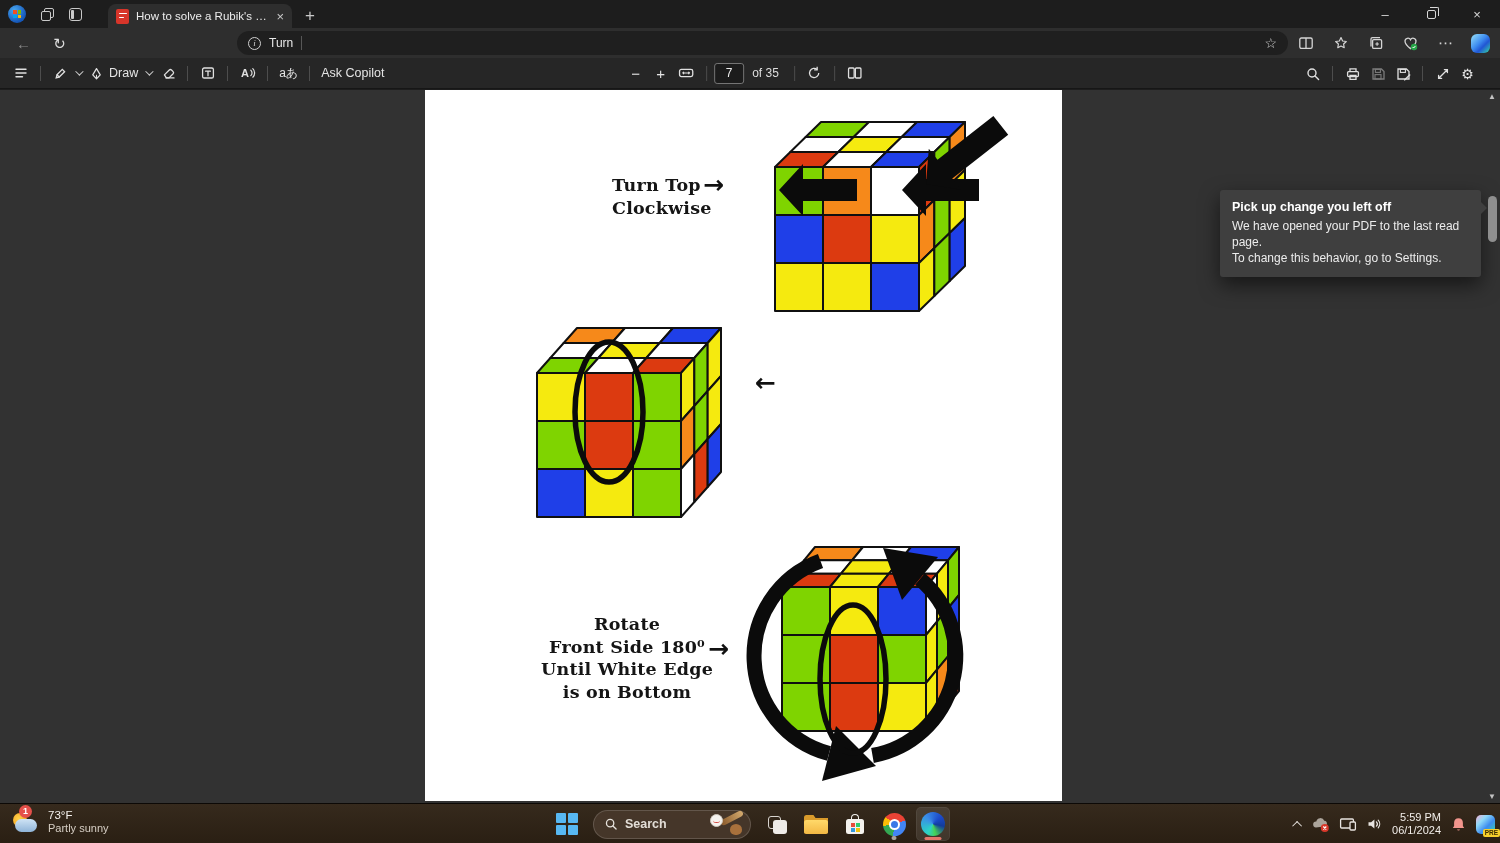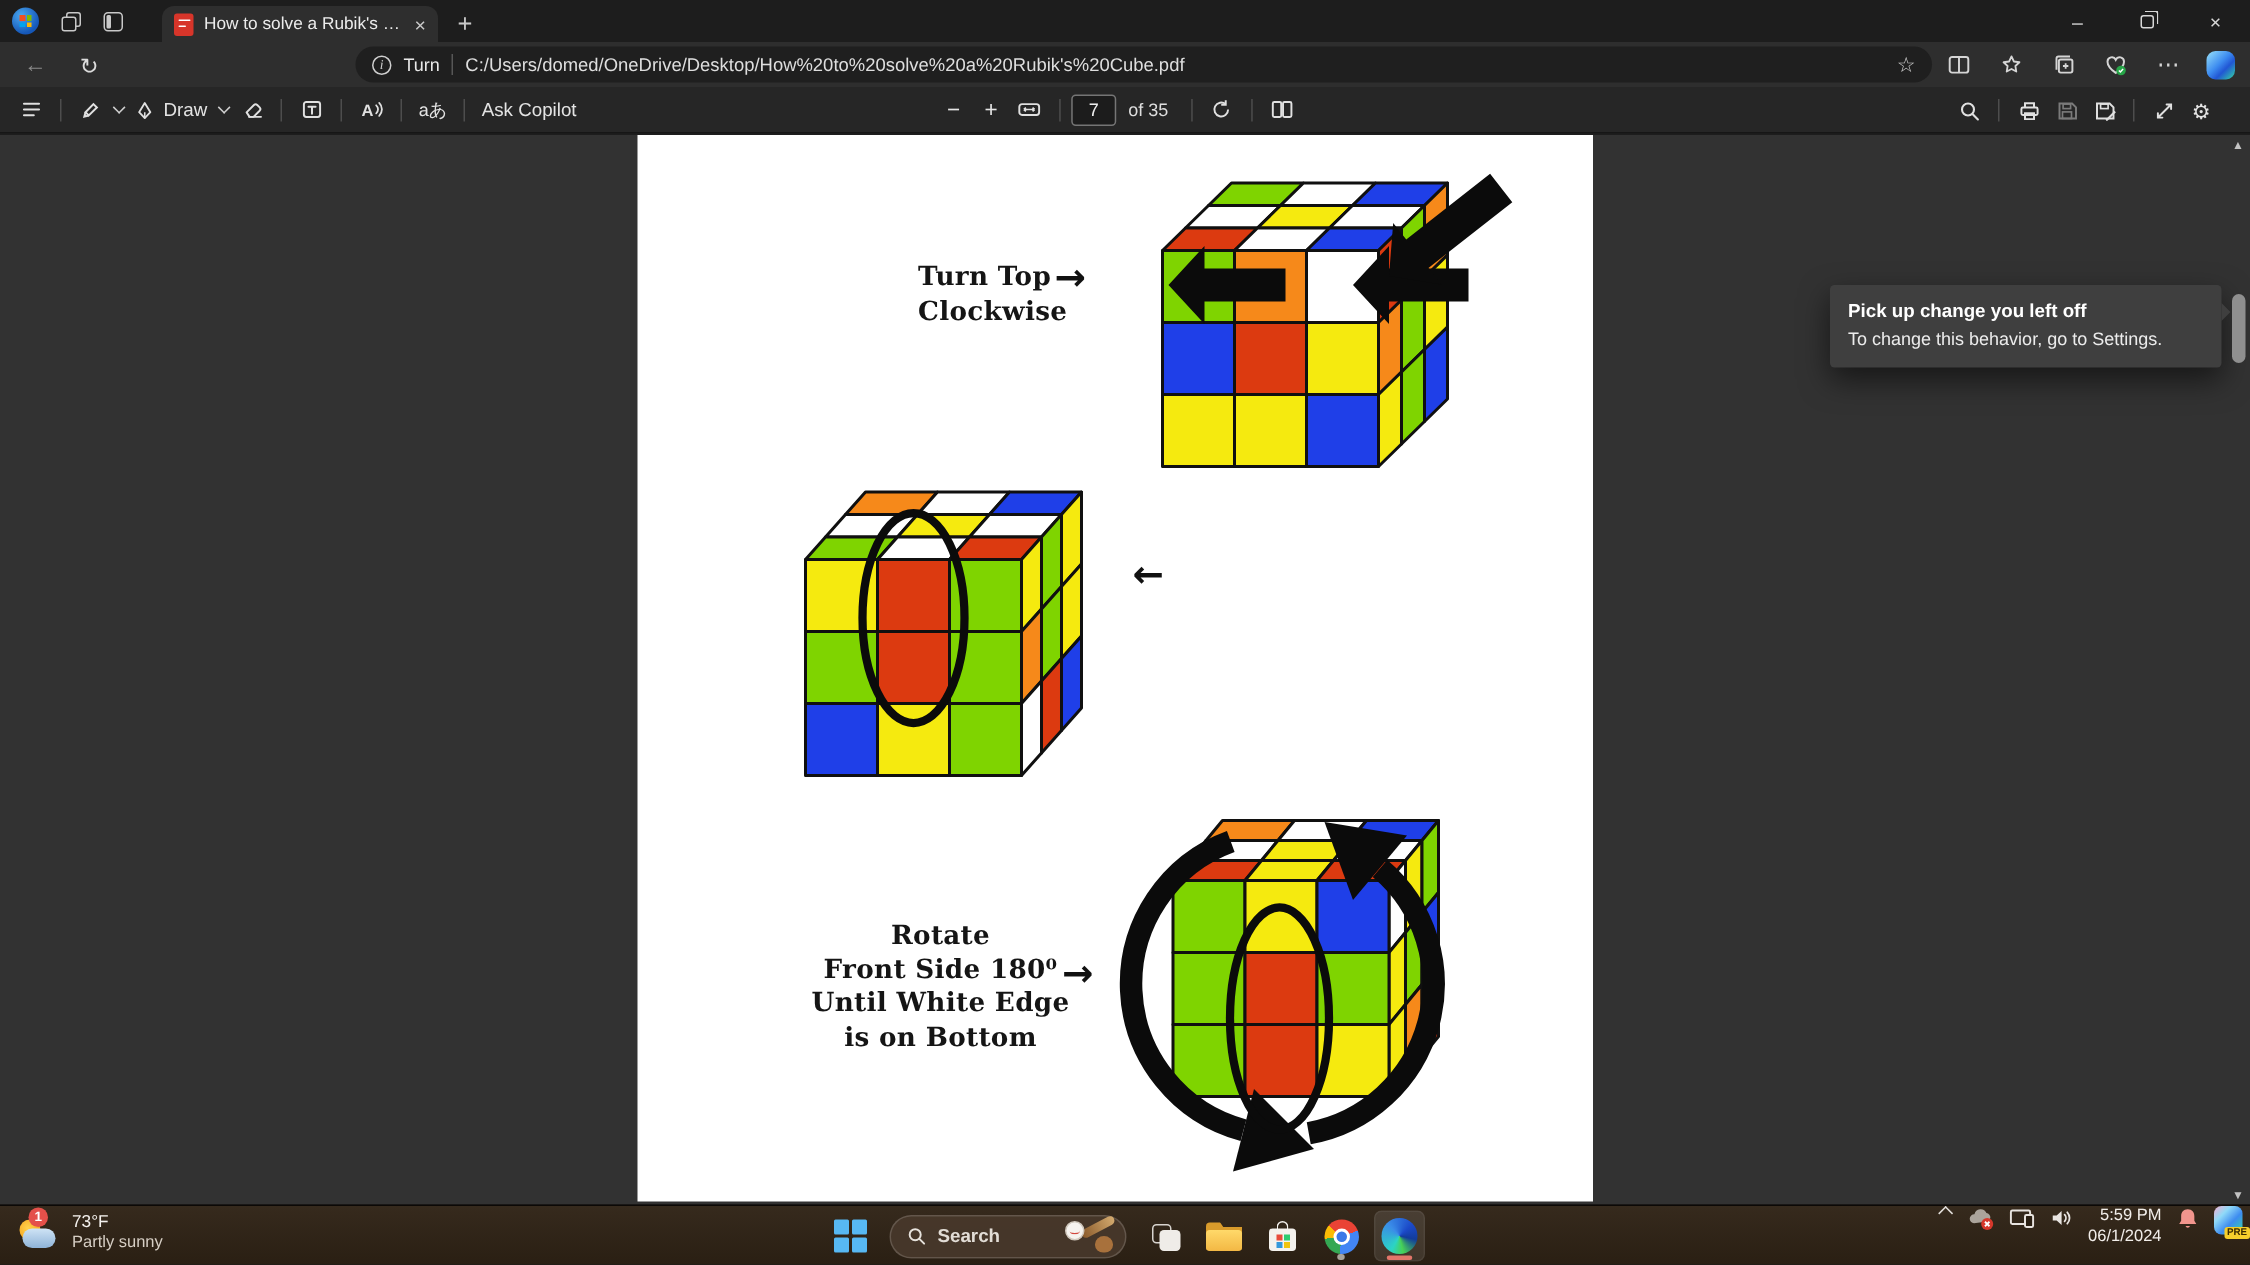--- a/index.html
+++ b/index.html
@@ -149,21 +149,21 @@
   .store-tiles { position:absolute; left:6.5px; top:10px; width:9px; height:9px; display:grid;
     grid-template-columns:1fr 1fr; gap:1px; }
   .store-tiles i:nth-child(1){background:#e74c3c;} .store-tiles i:nth-child(2){background:#2ecc71;}
   .store-tiles i:nth-child(3){background:#3498db;} .store-tiles i:nth-child(4){background:#f1c40f;}
   .chrome-ico { width:23px; height:23px; border-radius:50%; position:relative;
     background:conic-gradient(from -50deg, #ea4335 0 33%, #4285f4 33% 66%, #34a853 66% 87%, #fbbc05 87% 100%); }
   .chrome-ico .ring { position:absolute; left:6px; top:6px; width:11px; height:11px; border-radius:50%; background:#fff; }
   .chrome-ico .dot { position:absolute; left:8px; top:8px; width:7px; height:7px; border-radius:50%; background:#3b78e7; }
   .edge-ico { width:24px; height:24px; border-radius:50%;
     background:conic-gradient(from 210deg, #2bd4c4, #3a8ce8 30%, #1b49c8 55%, #123c9b 70%, #47d156 88%, #2bd4c4); }
-  .tray { position:absolute; right:5px; top:0; height:40px; display:flex; align-items:flex-start; gap:9px; color:#ece8e4;}
+  .tray { position:absolute; right:5px; top:0; height:40px; display:flex; align-items:center; gap:9px; color:#ece8e4;}
   .chev-up { width:7px; height:7px; border-top:1.6px solid #e4e0dc; border-left:1.6px solid #e4e0dc;
     transform:rotate(45deg) translateY(2px); }
   .clock { text-align:right; font-size:11px; line-height:13.5px; color:#f2eeea; }
   .copilot-tray { position:relative; width:19px; height:19px; border-radius:5px;
     background:linear-gradient(135deg,#f7b0d2 0%,#8fd9f8 30%,#3d8cf0 60%,#35d9a2 100%); }
   .pre-badge { position:absolute; right:-5px; bottom:-3px; background:#f6cf2c; color:#3a2b00;
     font-size:6.5px; font-weight:700; padding:0 2px; border-radius:2px; line-height:8px; }
 </style>
 </head>
 <body>
@@ -208,21 +208,20 @@
     </div>
   </header>
 
   <div class="navbar">
     <div class="nav-btn" style="left:10px; color:#8b8b8b;">←</div>
     <div class="nav-btn" style="left:46px; color:#dcdcdc;">↻</div>
     <div class="url-pill">
       <span class="info-ico">i</span>
       <span class="file-label">Turn</span>
       <span class="pill-div"></span>
-      <span class="url-text">C:/Users/domed/OneDrive/Desktop/How%20to%20solve%20a%20Rubik's%20Cube.pdf</span>
       <span class="pill-star">☆</span>
     </div>
     <div class="nav-actions">
       <div class="abtn">
         <svg class="icon" width="16" height="16" viewBox="0 0 16 16">
             <rect x="1.8" y="3" width="12.4" height="10.4" rx="1.6" fill="none" stroke="#d5d5d5" stroke-width="1.3"></rect>
             <line x1="8" y1="3" x2="8" y2="13.4" stroke="#d5d5d5" stroke-width="1.3"></line>
           </svg>
       </div>
       <div class="abtn">
@@ -477,20 +476,21 @@
           <path d="M85.5,28 A101,101 0 0 0 94,220.5" fill="none" stroke="#0b0b0b" stroke-width="15"></path>
           <polygon points="87,248 101,193 141,233" fill="#0b0b0b"></polygon>
           <path d="M137.5,222.5 A101,101 0 0 0 185,46" fill="none" stroke="#0b0b0b" stroke-width="15"></path>
           <polygon points="203,24 167,67 148,15" fill="#0b0b0b"></polygon>
           <ellipse cx="118" cy="146" rx="33" ry="74" fill="none" stroke="#0b0b0b" stroke-width="5.5"></ellipse>
         </svg>
     </div>
 
     <div class="tooltip">
       <div class="tt-title">Pick up change you left off</div>
+      <div class="tt-body">We have opened your PDF to the last read page.</div>
       <div class="tt-body">To change this behavior, go to Settings.</div>
       <span class="tt-pointer"></span>
     </div>
 
     <div class="scrollbar">
       <div class="sb-arrow sb-up">▲</div>
       <div class="sb-thumb"></div>
       <div class="sb-arrow sb-down">▼</div>
     </div>
   </div>

